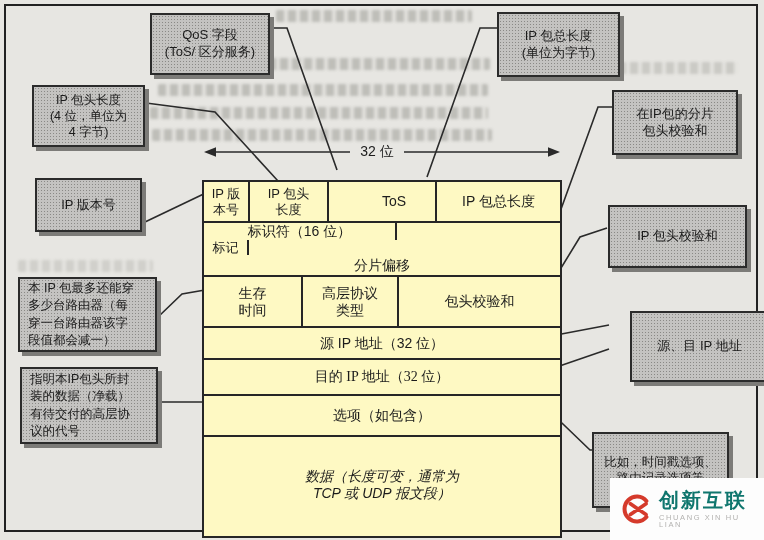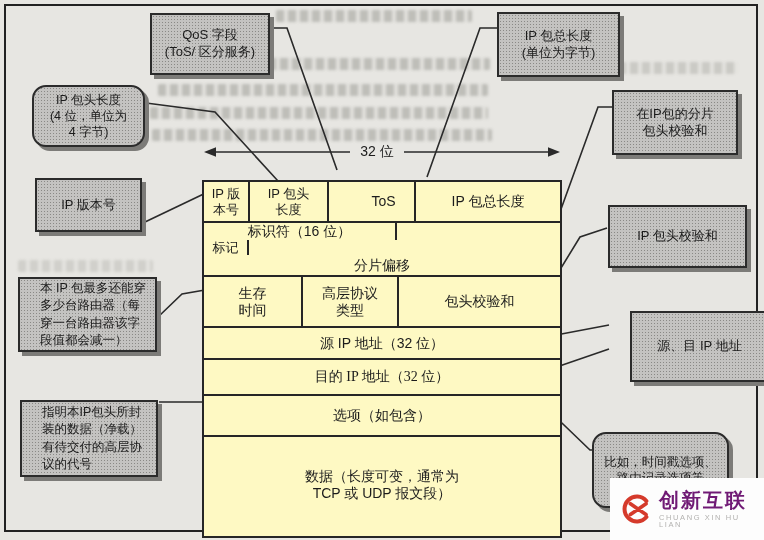--- a/index.html
+++ b/index.html
@@ -40,29 +40,29 @@
     position:absolute; z-index:6; box-sizing:border-box;
     background-color:#b9b8b5;
     background-image:radial-gradient(rgba(62,62,58,.38) 1px, rgba(255,255,255,.16) 1px);
     background-size:3px 3px;
     border:2px solid #2b2b2b;
     box-shadow:4px 4px 0 #7c7b78;
     display:flex; align-items:center; justify-content:center;
     text-align:center; font-size:13px; line-height:1.3;
     white-space:pre-line; padding:2px 5px;
   }
-  .callout.la { text-align:left; justify-content:flex-start; padding-left:20px; font-size:12.5px; line-height:1.4; }
-  .callout.f12 { font-size:12.5px;border-radius:14px; }
+  .callout.la { text-align:left; justify-content:flex-start; padding-left:8px; font-size:12.5px; line-height:1.4; }
+  .callout.f12 { font-size:12.5px; }
   .wm {
     position:absolute; left:610px; top:478px; width:154px; height:62px;
     background:#fdfdfd; z-index:10; display:flex; align-items:center;
     padding-left:10px; box-sizing:border-box; gap:7px;
   }
   .wm-txt { display:flex; flex-direction:column; line-height:1; }
-  .wm-name { font-size:20px; font-weight:bold; color:#701a75; letter-spacing:2px; }
+  .wm-name { font-size:20px; font-weight:bold; color:#0f766e; letter-spacing:2px; }
   .wm-sub { font-size:7.5px; color:#b3b2b0; letter-spacing:1.6px; margin-top:4px; }
 </style>
 </head>
 <body>
 
 <div class="stage">
 
   <div class="ghost" style="left:276px;top:10px;width:196px;"></div>
   <div class="ghost" style="left:268px;top:58px;width:222px;"></div>
   <div class="ghost" style="left:618px;top:62px;width:120px;opacity:.7;"></div>
@@ -98,21 +98,21 @@
   </svg>
 
   <div class="bitlabel">32 位</div>
 
   <div class="tbl">
     <div class="row" style="height:41px;">
       <div class="cell small" style="width:46px;">IP 版
 本号</div>
       <div class="cell small" style="width:79px;text-align:center;">IP 包头
 长度</div>
-      <div class="cell" style="width:87px;padding-left:24px;">ToS</div>
+      <div class="cell" style="width:108px;padding-left:24px;">ToS</div>
       <div class="cell grow last">IP 包总长度</div>
     </div>
     <div class="row" style="height:54px;flex-direction:column;">
       <div class="cell" style="width:193px;">标识符（16 位）</div>
       <div class="cell small" style="width:45px;">标记</div>
       <div class="cell grow last">分片偏移</div>
     </div>
     <div class="row" style="height:51px;">
       <div class="cell" style="width:99px;">生存
 时间</div>
@@ -122,39 +122,39 @@
     </div>
     <div class="row" style="height:32px;">
       <div class="cell grow last">源 IP 地址（32 位）</div>
     </div>
     <div class="row" style="height:36px;font-family:Liberation Serif, serif;">
       <div class="cell grow last">目的 IP 地址（32 位）</div>
     </div>
     <div class="row" style="height:41px;justify-content:center;">
       <div class="cell grow last">选项（如包含）</div>
     </div>
-    <div class="row last" style="height:96px;">
+    <div class="row last" style="height:96px;font-style:italic;">
       <div class="cell grow last">数据（长度可变，通常为
 TCP 或 UDP 报文段）</div>
     </div>
   </div>
 
   <div class="callout" style="left:150px;top:13px;width:120px;height:62px;">QoS 字段
 (ToS/ 区分服务)</div>
   <div class="callout" style="left:497px;top:12px;width:123px;height:65px;">IP 包总长度
 (单位为字节)</div>
   <div class="callout f12" style="left:32px;top:85px;width:113px;height:62px;">IP 包头长度
 (4 位，单位为
 4 字节)</div>
   <div class="callout" style="left:35px;top:178px;width:107px;height:54px;">IP 版本号</div>
   <div class="callout la" style="left:18px;top:277px;width:139px;height:75px;">本 IP 包最多还能穿
 多少台路由器（每
 穿一台路由器该字
 段值都会减一）</div>
-  <div class="callout la" style="left:20px;top:400px;width:138px;height:77px;">指明本IP包头所封
+  <div class="callout la" style="left:20px;top:367px;width:138px;height:77px;">指明本IP包头所封
 装的数据（净载）
 有待交付的高层协
 议的代号</div>
   <div class="callout" style="left:612px;top:90px;width:126px;height:65px;">在IP包的分片
 包头校验和</div>
   <div class="callout" style="left:608px;top:205px;width:139px;height:63px;">IP 包头校验和</div>
   <div class="callout" style="left:609px;top:311px;width:139px;height:71px;margin-left:21px;">源、目 IP 地址</div>
   <div class="callout f12" style="left:592px;top:432px;width:137px;height:76px;">比如，时间戳选项、
 路由记录选项等</div>
 

